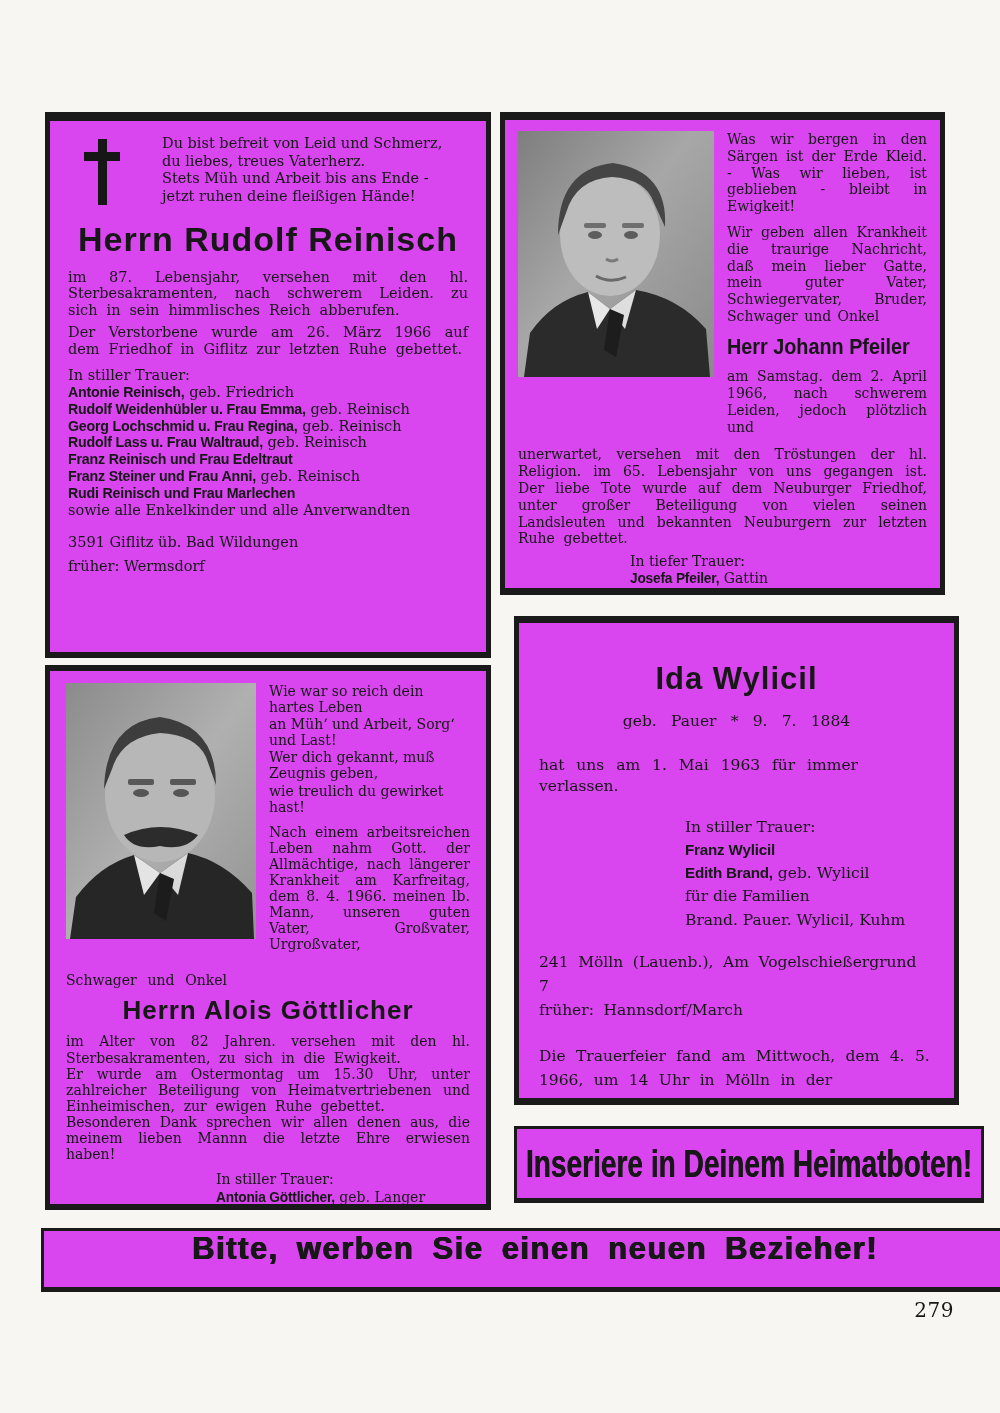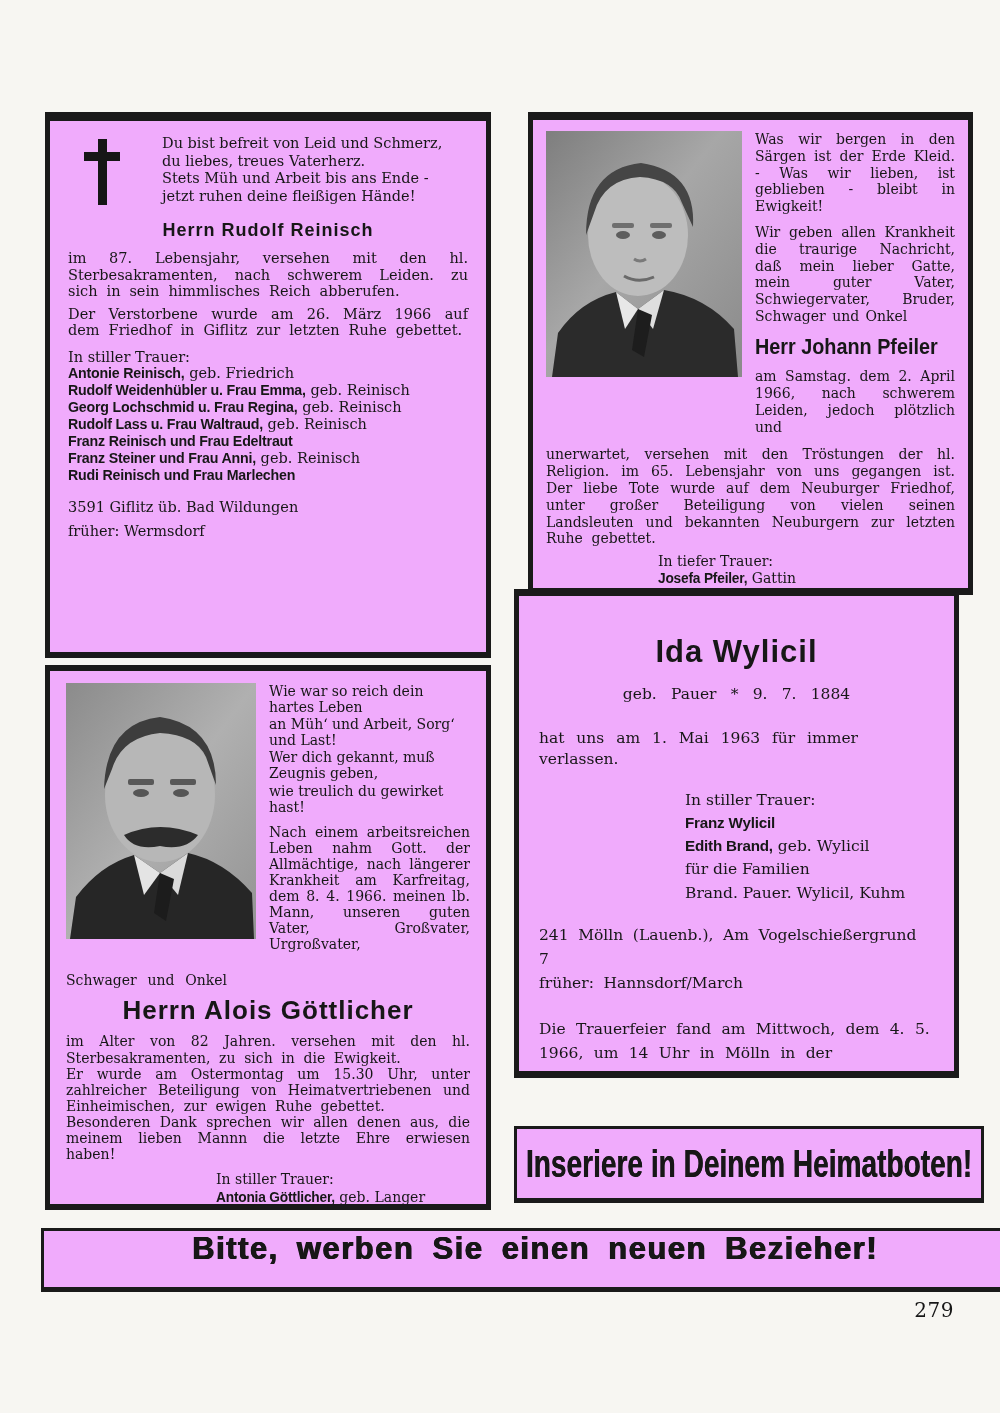--- a/index.html
+++ b/index.html
@@ -5,21 +5,21 @@
   html,body { margin:0; padding:0; background:#d8d6d2; }
   .page {
     position:relative; width:1000px; height:1413px; margin:0 auto;
     background:#f7f6f2; color:#171717;
     font-family:"DejaVu Serif","Liberation Serif",serif;
     overflow:hidden;
   }
   .adbox {
     position:absolute; box-sizing:border-box;
     border:4px solid #1a1a1a; overflow:hidden;
-    background:#f0abfc;
+    background:#d946ef;
   }
   
   .just { text-align:justify; text-align-last:left; word-spacing:0.30em; margin:0 0 6px 0; }
   .tight { margin:0; }
   p { margin:0; }
   .b {
     font-family:"Liberation Sans","DejaVu Sans",sans-serif;
     font-weight:bold; letter-spacing:-0.2px; font-size:0.98em;
   }
   .deceased-name {
@@ -34,25 +34,25 @@
     left:45px; top:112px; width:446px; height:546px;
     border-width:9px 5px 6px 5px; padding:14px 18px 8px 18px;
     font-size:14.5px; line-height:1.14;
   }
   #box-reinisch .toprow { display:flex; align-items:flex-start; margin-left:16px; }
   .cross { position:relative; width:36px; height:66px; flex:0 0 auto; margin-top:4px; }
   .cross .v { position:absolute; left:14px; top:0; width:9px; height:66px; background:#161616; }
   .cross .h { position:absolute; left:0; top:13px; width:36px; height:9px; background:#161616; }
   #box-reinisch .verse { margin-left:42px; line-height:1.22; }
   #box-reinisch .intro { margin-top:14px; }
-  #box-reinisch .deceased-name { font-size:18px; }
+  #box-reinisch .deceased-name { font-size:34px; }
   .mourners { line-height:1.17; }
   
   #box-pfeiler {
-    left:528px; top:112px; width:445px; height:483px;
+    left:500px; top:112px; width:445px; height:483px;
     border-width:8px 5px 7px 5px; padding:11px 13px 6px 13px;
     font-size:14px; line-height:1.2;
   }
   .prow { display:flex; gap:13px; }
   .photo { flex:0 0 auto; display:block; }
   .rcol { flex:1 1 auto; min-width:0; }
   .rcol .just { word-spacing:0.14em; margin-bottom:9px; }
   .name-line {
     font-family:"Liberation Sans","DejaVu Sans",sans-serif;
     font-weight:bold; font-size:22px; white-space:nowrap;
@@ -67,21 +67,21 @@
     border-width:6px 5px 6px 5px; padding:12px 16px 4px 16px;
     font-size:14px; line-height:1.15;
   }
   #box-goettlicher .verse div { margin-bottom:1px; }
   #box-goettlicher .rcol .just { word-spacing:0.14em; margin-top:9px; margin-bottom:0; }
   #box-goettlicher .contline { margin-top:19px; word-spacing:0.45em; }
   #box-goettlicher .deceased-name { font-size:26px; margin:8px 0 8px 0; }
   #box-goettlicher .mblock { margin-left:150px; margin-top:8px; line-height:1.3; }
   
   #box-wylicil {
-    left:514px; top:589px; width:445px; height:489px;
+    left:514px; top:616px; width:445px; height:489px;
     border-width:7px 5px 7px 5px; padding:16px 20px 10px 20px;
     font-size:15.5px; line-height:1.3;
   }
   #box-wylicil .deceased-name { font-size:31px; margin:20px 0 0 0; letter-spacing:1px; }
   #box-wylicil .birth { text-align:center; margin-top:12px; word-spacing:0.6em; }
   #box-wylicil .body { margin-top:24px; word-spacing:0.45em; }
   #box-wylicil .mblock { margin-left:146px; margin-top:20px; line-height:1.5; }
   #box-wylicil .addr { margin-top:18px; line-height:1.55; word-spacing:0.3em; }
   #box-wylicil .funeral { margin-top:22px; line-height:1.55; word-spacing:0.35em; }
   
@@ -135,20 +135,21 @@
     <p class="just">Der Verstorbene wurde am 26. März 1966 auf dem Friedhof in Giflitz zur letzten Ruhe gebettet.</p>
     <p class="mlabel">In stiller Trauer:</p>
     <div class="mourners">
       <div><span class="b">Antonie Reinisch,</span><span> geb. Friedrich</span></div>
       <div><span class="b">Rudolf Weidenhübler u. Frau Emma,</span><span> geb. Reinisch</span></div>
       <div><span class="b">Georg Lochschmid u. Frau Regina,</span><span> geb. Reinisch</span></div>
       <div><span class="b">Rudolf Lass u. Frau Waltraud,</span><span> geb. Reinisch</span></div>
       <div><span class="b">Franz Reinisch und Frau Edeltraut</span><span></span></div>
       <div><span class="b">Franz Steiner und Frau Anni,</span><span> geb. Reinisch</span></div>
       <div><span class="b">Rudi Reinisch und Frau Marlechen</span><span></span></div>
+      <div><span class="b"></span><span>sowie alle Enkelkinder und alle Anverwandten</span></div>
     </div>
     <div class="addr">
       <div>3591 Giflitz üb. Bad Wildungen</div>
       <div>früher: Wermsdorf</div>
     </div>
   </div>
 
   <div class="adbox" id="box-pfeiler">
     <div class="prow">
       <svg class="photo" width="196" height="246" viewBox="0 0 196 246">

